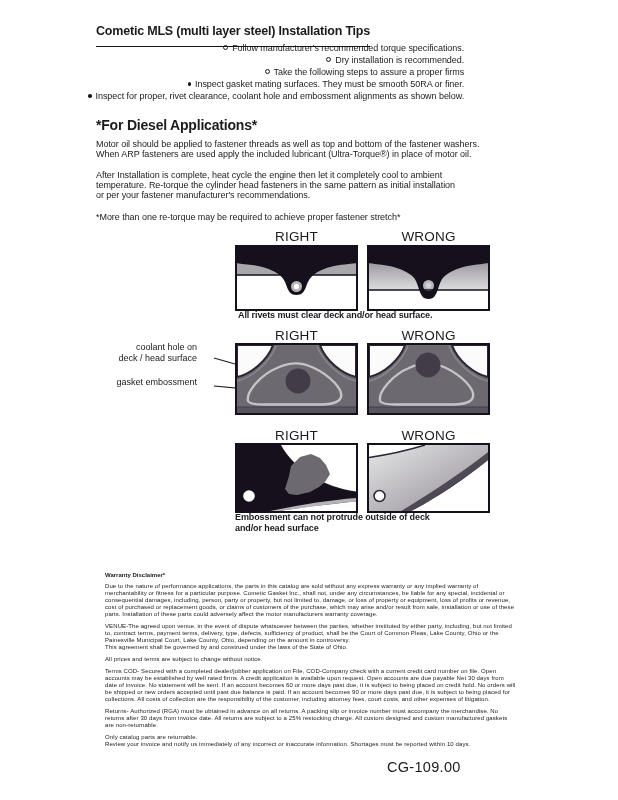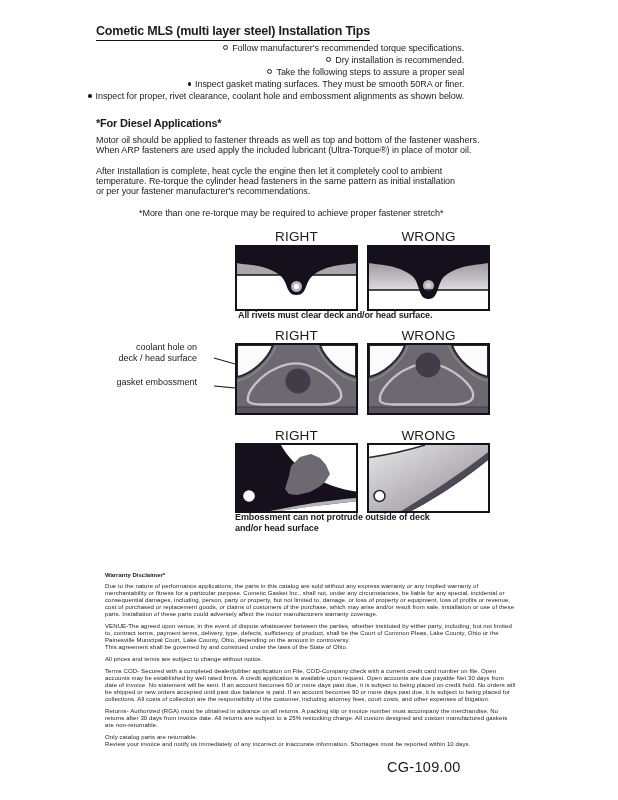--- a/index.html
+++ b/index.html
@@ -5,38 +5,38 @@
   html,body { margin:0; padding:0; background:#ffffff; }
   .page {
     position:relative; width:618px; height:800px; background:#ffffff;
     font-family:"Liberation Sans","DejaVu Sans",sans-serif; color:#1b1b1b; overflow:hidden;
   }
 
   
   .title {
     position:absolute; left:96px; top:24px;
     font-size:12.5px; font-weight:bold; letter-spacing:-0.2px;
-    border-bottom:1.6px solid #15101c; padding-bottom:2px; white-space:nowrap;
+    border-bottom:1.6px solid #15101c; padding-bottom:8px; white-space:nowrap;
   }
 
   
   .tips { position:absolute; left:88px; top:42px; }
   .tip { height:12px; line-height:12px; font-size:9px; letter-spacing:-0.05px; white-space:nowrap;text-align:right; }
   .tip::before {
     content:""; display:inline-block; width:3px; height:3px;
     border:1px solid #1b1b1b; border-radius:50%; margin-right:4px; vertical-align:1.5px;
   }
   .tip.sub { }
   .tip.sub::before { background:#1b1b1b; border:none; width:3.5px; height:3.5px; }
 
   
   .diesel { position:absolute; left:96px; top:117px; width:440px; }
-  .diesel-h { font-size:11px; font-weight:bold; letter-spacing:-0.2px; margin-bottom:7px; }
+  .diesel-h { font-size:14px; font-weight:bold; letter-spacing:-0.2px; margin-bottom:7px; }
   .dpara { font-size:9px; line-height:9.9px; letter-spacing:-0.05px; white-space:pre-line; margin-bottom:11px; }
-  .dfoot { font-size:9px; letter-spacing:-0.05px; margin-top:1px;margin-left:43px; }
+  .dfoot { font-size:9px; letter-spacing:-0.05px; margin-top:1px; }
 
   
   .dlabel { position:absolute; width:123px; text-align:center; font-size:13.5px; letter-spacing:0.2px; }
   .panel { position:absolute; width:119px; border:2px solid #15101c; background:#fff; font-size:0; }
   .panel svg { display:block; }
   .caption { position:absolute; font-size:9px; font-weight:bold; letter-spacing:-0.1px; line-height:11px; white-space:pre-line; }
   .ann { position:absolute; left:97px; width:100px; text-align:right; font-size:9px; line-height:10.5px; white-space:pre-line; }
   .leaders { position:absolute; left:210px; top:350px; }
 
   
@@ -50,21 +50,21 @@
 </head>
 <body>
 
 <div class="page">
 
   <div class="title">Cometic MLS (multi layer steel) Installation Tips</div>
 
   <div class="tips">
     <div class="tip">Follow manufacturer's recommended torque specifications.</div>
     <div class="tip">Dry installation is recommended.</div>
-    <div class="tip">Take the following steps to assure a proper seal</div>
+    <div class="tip">Take the following steps to assure a proper firms</div>
     <div class="tip sub">Inspect gasket mating surfaces.  They must be smooth 50RA or finer.</div>
     <div class="tip sub">Inspect for proper, rivet clearance, coolant hole and embossment alignments as shown below.</div>
   </div>
 
   <div class="diesel">
     <div class="diesel-h">*For Diesel Applications*</div>
     <div class="dpara">Motor oil should be applied to fastener threads as well as top and bottom of the fastener washers.
 When ARP fasteners are used apply the included lubricant (Ultra-Torque®) in place of motor oil.</div>
     <div class="dpara">After Installation is complete, heat cycle the engine then let it completely cool to ambient
 temperature. Re-torque the cylinder head fasteners in the same pattern as initial installation

